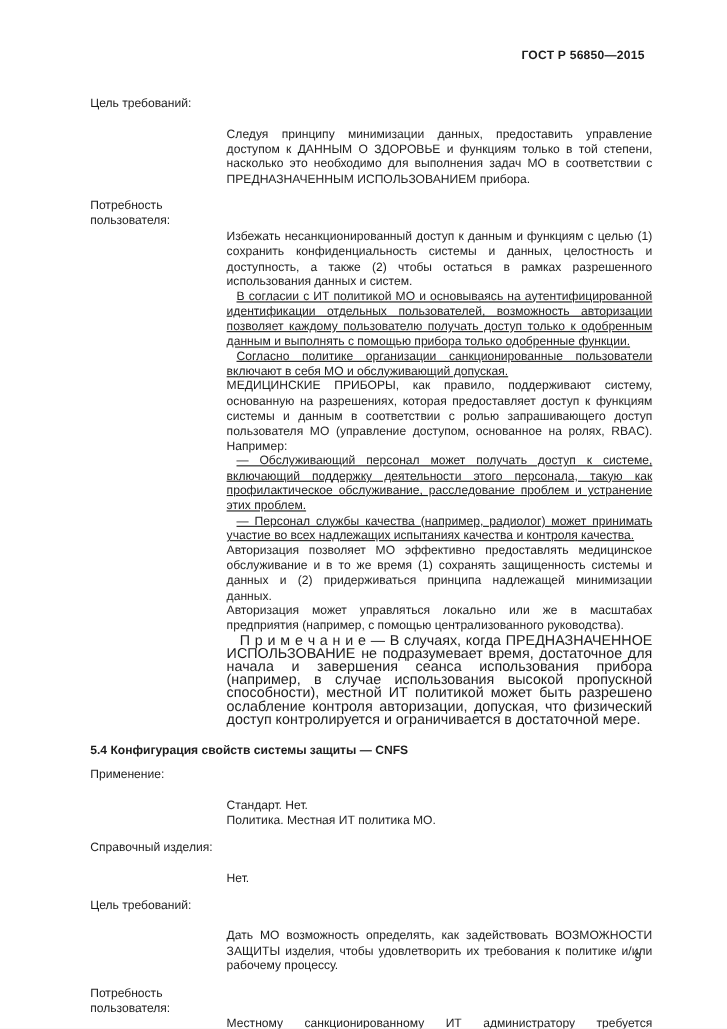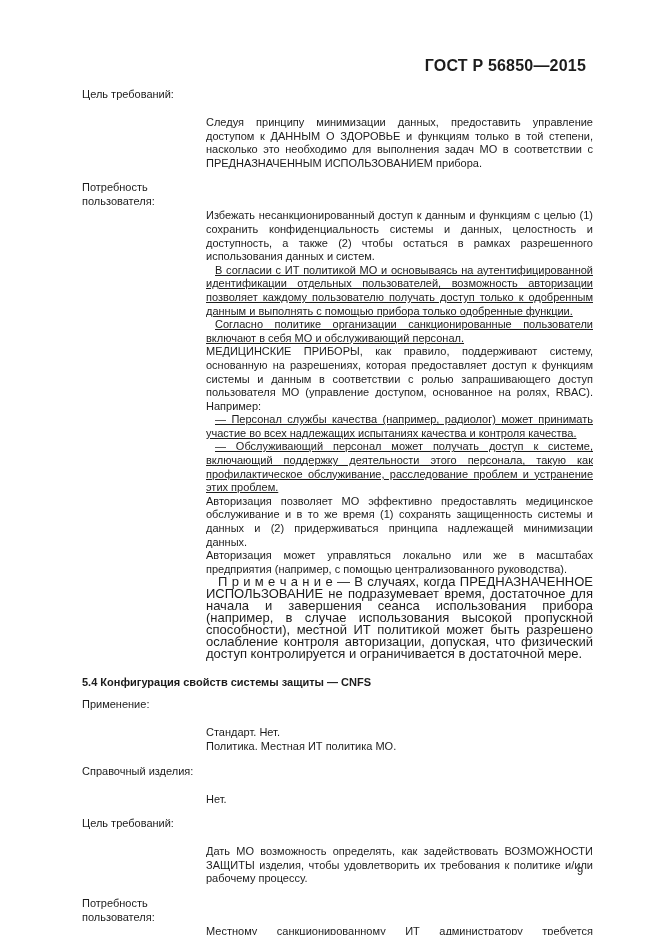--- a/index.html
+++ b/index.html
@@ -10,22 +10,22 @@
     color: #1c1c1c;
   }
   .page {
     position: relative;
     width: 661px; height: 935px;
     background: #ffffff;
     overflow: hidden;
   }
   .doc-header {
     position: absolute;
-    top: 57px; right: 75px;
-    font-size: 16px; font-weight: 700;
+    top: 45px; right: 75px;
+    font-size: 11px; font-weight: 700;
     letter-spacing: 0.2px;
   }
   .content {
     position: absolute;
     top: 88px; left: 82px;
     width: 511px;
     font-size: 11px; line-height: 13.6px;
   }
   .row { display: flex; margin-bottom: 11px; }
   .label {
@@ -66,24 +66,24 @@
       <div class="text">
         <p>Следуя принципу минимизации данных, предоставить управление доступом к ДАННЫМ О ЗДОРОВЬЕ и функциям только в той степени, насколько это необходимо для выполнения задач МО в соответствии с ПРЕДНАЗНАЧЕННЫМ ИСПОЛЬЗОВАНИЕМ прибора.</p>
       </div>
     </div>
 
     <div class="row">
       <div class="label">Потребность пользователя:</div>
       <div class="text">
         <p>Избежать несанкционированный доступ к данным и функциям с целью (1) сохранить конфиденциальность системы и данных, целостность и доступность, а также (2) чтобы остаться в рамках разрешенного использования данных и систем.</p>
         <p class="ind">В согласии с ИТ политикой МО и основываясь на аутентифицированной идентификации отдельных пользователей, возможность авторизации позволяет каждому пользователю получать доступ только к одобренным данным и выполнять с помощью прибора только одобренные функции.</p>
-        <p class="ind">Согласно политике организации санкционированные пользователи включают в себя МО и обслуживающий персонал.</p>
+        <p class="ind">Согласно политике организации санкционированные пользователи включают в себя МО и обслуживающий допуская.</p>
         <p>МЕДИЦИНСКИЕ ПРИБОРЫ, как правило, поддерживают систему, основанную на разрешениях, которая предоставляет доступ к функциям системы и данным в соответствии с ролью запрашивающего доступ пользователя МО (управление доступом, основанное на ролях, RBAC). Например:</p>
+        <p class="ind">— Обслуживающий персонал может получать доступ к системе, включающий поддержку деятельности этого персонала, такую как профилактическое обслуживание, расследование проблем и устранение этих проблем.</p>
         <p class="ind">— Персонал службы качества (например, радиолог) может принимать участие во всех надлежащих испытаниях качества и контроля качества.</p>
-        <p class="ind">— Обслуживающий персонал может получать доступ к системе, включающий поддержку деятельности этого персонала, такую как профилактическое обслуживание, расследование проблем и устранение этих проблем.</p>
         <p>Авторизация позволяет МО эффективно предоставлять медицинское обслуживание и в то же время (1) сохранять защищенность системы и данных и (2) придерживаться принципа надлежащей минимизации данных.</p>
         <p>Авторизация может управляться локально или же в масштабах предприятия (например, с помощью централизованного руководства).</p>
         <p class="note">П р и м е ч а н и е  — В случаях, когда ПРЕДНАЗНАЧЕННОЕ ИСПОЛЬЗОВАНИЕ не подразумевает время, достаточное для начала и завершения сеанса использования прибора (например, в случае использования высокой пропускной способности), местной ИТ политикой может быть разрешено ослабление контроля авторизации, допуская, что физический доступ контролируется и ограничивается в достаточной мере.</p>
       </div>
     </div>
 
     <div class="heading">5.4 Конфигурация свойств системы защиты — CNFS</div>
 
     <div class="row">
       <div class="label">Применение:</div>

